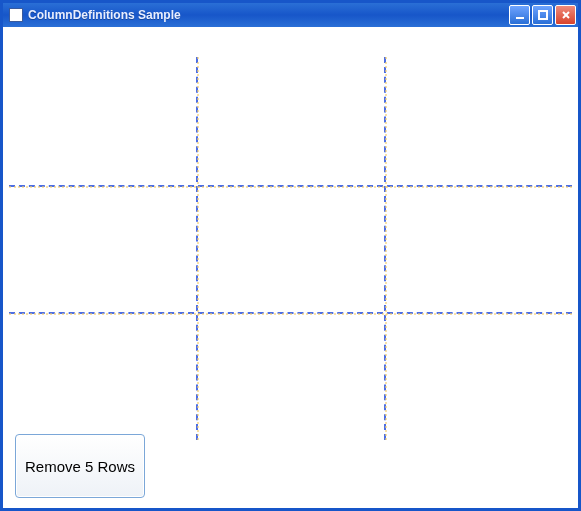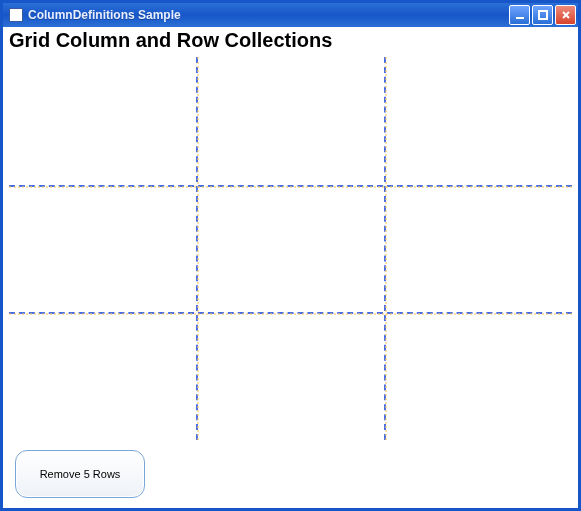--- a/index.html
+++ b/index.html
@@ -130,25 +130,25 @@
     position: absolute;
     left:0; right:0; top:-1px;
     border-top: 2px dotted #f3c95b;
     opacity: 0.6;
   }
   .button {
     position: absolute;
     left: 12px;
     bottom: 10px;
     width: 130px;
-    height: 48px;
+    height: 64px;
     background: linear-gradient(to bottom, #ffffff, #eef2f7);
     border: 1px solid #7ba7d8;
-    border-radius: 12px;
-    font-size: 11px;
+    border-radius: 4px;
+    font-size: 15px;
     font-family: "Segoe UI", Tahoma, sans-serif;
     color: #000;
     display: flex;
     align-items: center;
     justify-content: center;
     cursor: pointer;
     box-shadow: inset 0 0 0 1px #ffffff;
   }
   .watermark {
     position: absolute;
@@ -186,21 +186,20 @@
       <div class="win-btn close">
         <svg width="10" height="10" viewBox="0 0 10 10">
           <line x1="2" y1="2" x2="8" y2="8" stroke="#fff" stroke-width="2"></line>
           <line x1="8" y1="2" x2="2" y2="8" stroke="#fff" stroke-width="2"></line>
         </svg>
       </div>
     </div>
   </div>
 
   <div class="client">
-    <div class="heading">Grid Column and Row Collections</div>
 
     <div class="grid-area">
       <div class="dash-v c1"></div>
       <div class="dash-v c2"></div>
       <div class="dash-h r1"></div>
       <div class="dash-h r2"></div>
     </div>
 
 
     <button class="button">Remove 5 Rows</button>

